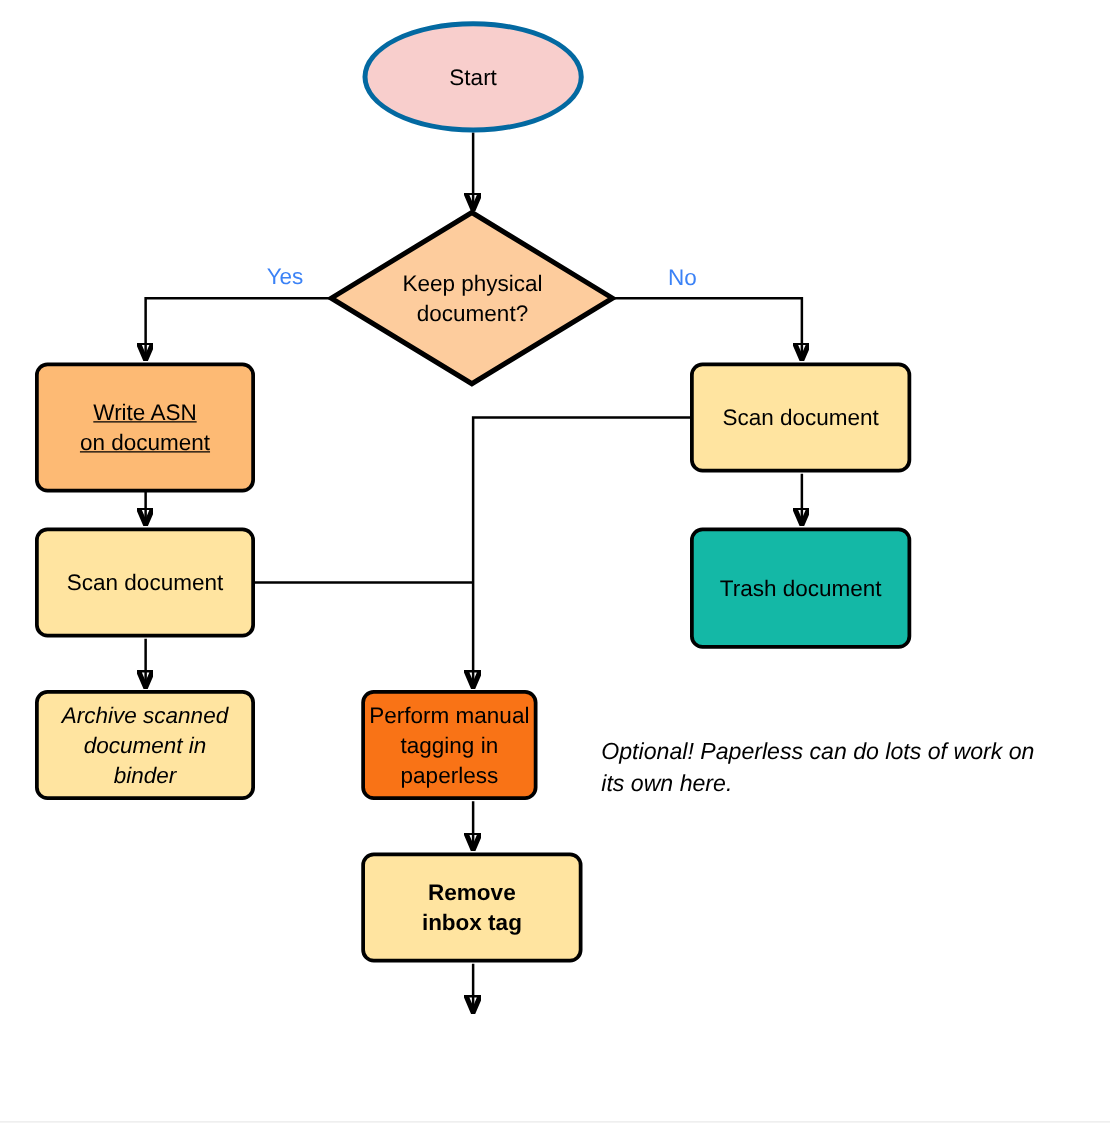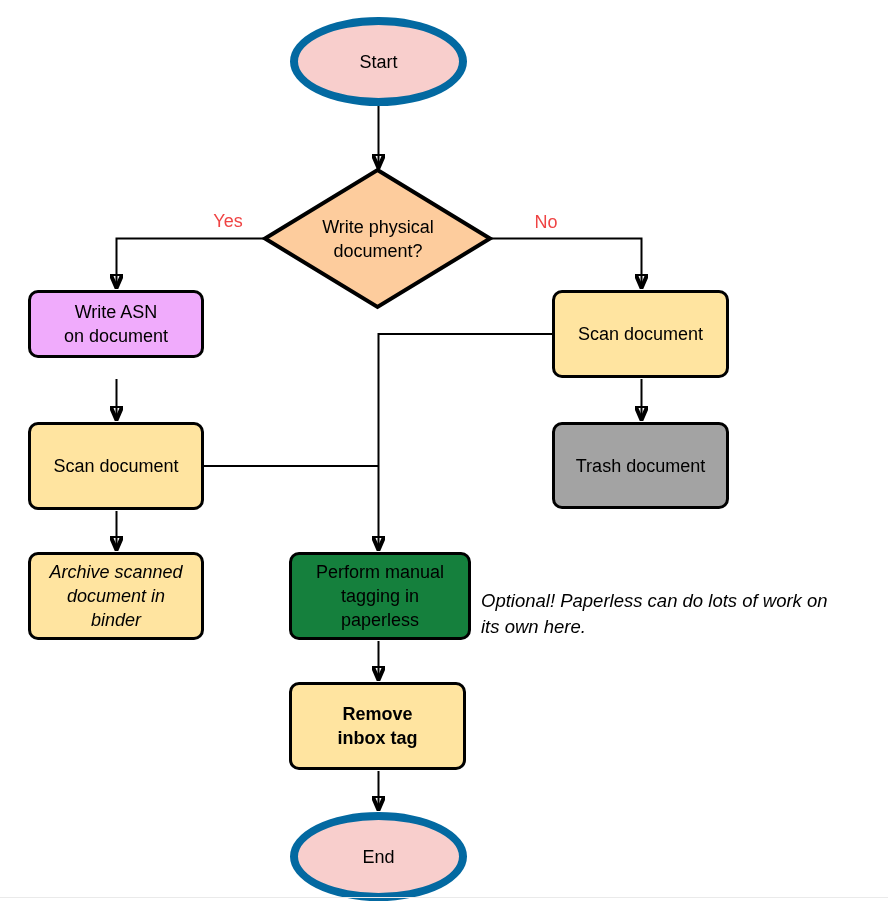--- a/index.html
+++ b/index.html
@@ -36,21 +36,21 @@
     line-height: 24px;
     color: #000000;
     white-space: pre-line;
     box-sizing: border-box;
   }
   .node.box {
     border: 3.5px solid #000000;
     border-radius: 10px;
   }
   .node.terminator {
-    border: 8px solid #0369a1;
+    border: 4px solid #0369a1;
     border-radius: 50%;
   }
   .diamond-wrap {
     position: absolute;
     left: 258px;
     top: 166px;
     width: 240px;
     height: 145px;
   }
   .diamond-wrap svg {
@@ -68,21 +68,21 @@
     font-size: 18px;
     line-height: 24px;
     white-space: pre-line;
   }
   .edge-label {
     position: absolute;
     width: 60px;
     text-align: center;
     font-size: 18px;
     line-height: 20px;
-    color: #ef4444;
+    color: #3b82f6;
     background: #ffffff;
   }
   .note {
     position: absolute;
     left: 481px;
     top: 588px;
     width: 410px;
     font-size: 18.5px;
     line-height: 26px;
     font-style: italic;
@@ -122,59 +122,56 @@
   </svg>
 
   <div class="node terminator" style="left: 290px; top: 17px; width: 177px; height: 89px; background-color: rgb(248, 206, 204);">
     <span>Start</span>
   </div>
 
   <div class="diamond-wrap">
     <svg width="240" height="145" viewBox="0 0 240 145" xmlns="http://www.w3.org/2000/svg">
       <polygon points="119.5,4 232,72.5 119.5,141 7,72.5" stroke="#000000" stroke-width="4" stroke-linejoin="miter" fill="#fdcc9d"></polygon>
     </svg>
-    <div class="diamond-label">Write physical
+    <div class="diamond-label">Keep physical
 document?</div>
   </div>
 
   <div class="edge-label" style="left:198px; top:211px;">Yes</div>
   <div class="edge-label" style="left:516px; top:212px;">No</div>
 
-  <div class="node box" style="left: 28px; top: 290px; width: 176px; height: 68px; background-color: #f0abfc;">
+  <div class="node box" style="left: 28px; top: 290px; width: 176px; height: 104px; background-color: #fdba74; text-decoration: underline;">
     <span>Write ASN
 on document</span>
   </div>
   <div class="node box" style="left: 28px; top: 422px; width: 176px; height: 88px; background-color: rgb(255, 228, 160);">
     <span>Scan document</span>
   </div>
   <div class="node box" style="left: 28px; top: 552px; width: 176px; height: 88px; background-color: rgb(255, 228, 160); font-style: italic;">
     <span>Archive scanned
 document in
 binder</span>
   </div>
 
   <div class="node box" style="left: 552px; top: 290px; width: 177px; height: 88px; background-color: rgb(255, 228, 160);">
     <span>Scan document</span>
   </div>
-  <div class="node box" style="left: 552px; top: 422px; width: 177px; height: 87px; background-color: #a3a3a3;">
+  <div class="node box" style="left: 552px; top: 422px; width: 177px; height: 97px; background-color: #14b8a6;">
     <span>Trash document</span>
   </div>
 
-  <div class="node box" style="left: 289px; top: 552px; width: 182px; height: 88px; background-color: #15803d; text-align: center;">
+  <div class="node box" style="left: 289px; top: 552px; width: 141px; height: 88px; background-color: #f97316; text-align: center;">
     <span>Perform manual
 tagging in
 paperless</span>
   </div>
   <div class="node box" style="left: 289px; top: 682px; width: 177px; height: 88px; background-color: rgb(255, 228, 160); font-weight: bold;">
     <span>Remove
 inbox tag</span>
   </div>
 
-  <div class="node terminator" style="left: 290px; top: 812px; width: 177px; height: 89px; background-color: rgb(248, 206, 204);">
-    <span>End</span>
-  </div>
 
   <div class="note">Optional! Paperless can do lots of work on
 its own here.</div>
 
   <div class="bottom-rule"></div>
 
 </div>
 
 </body></html>

